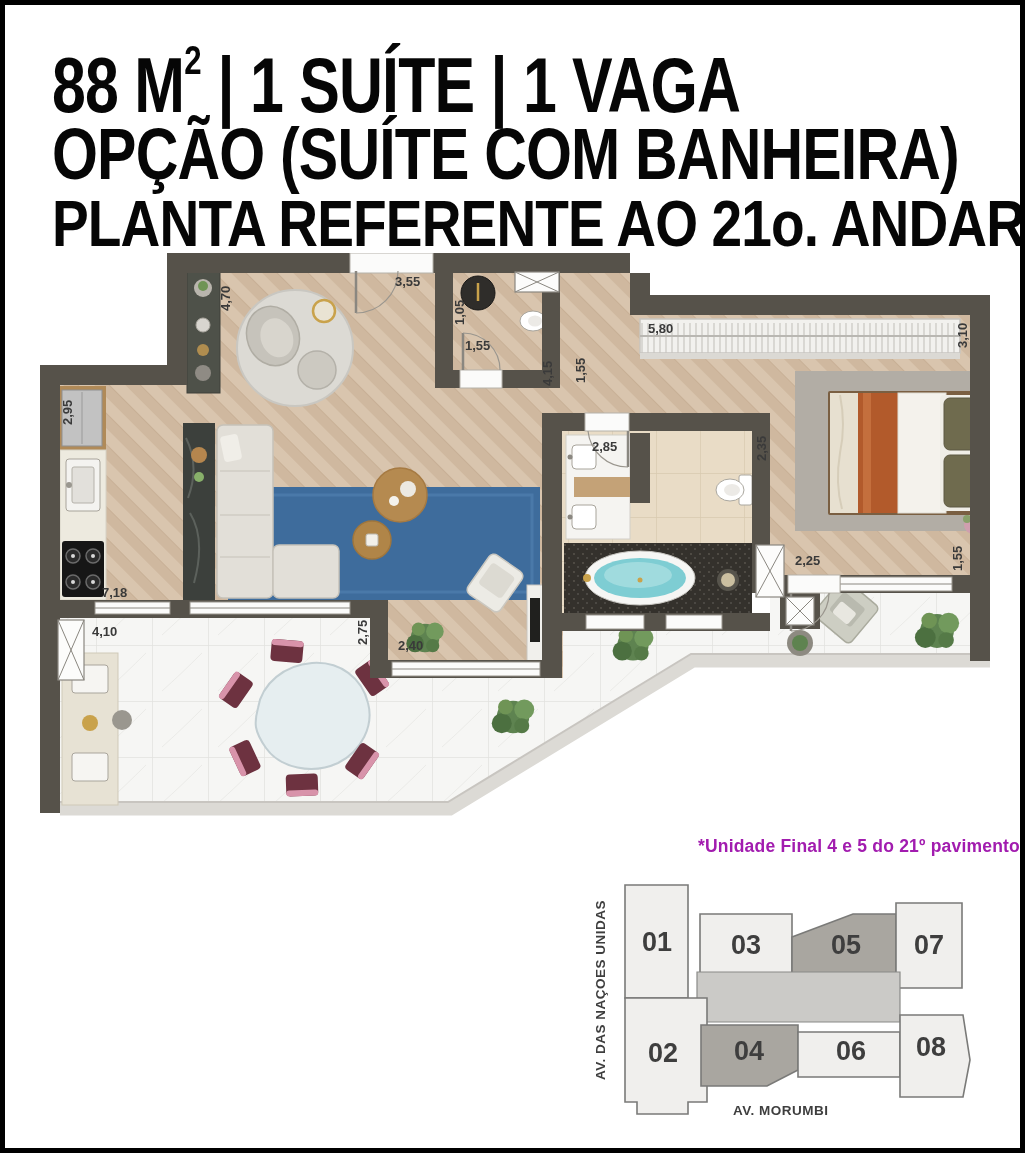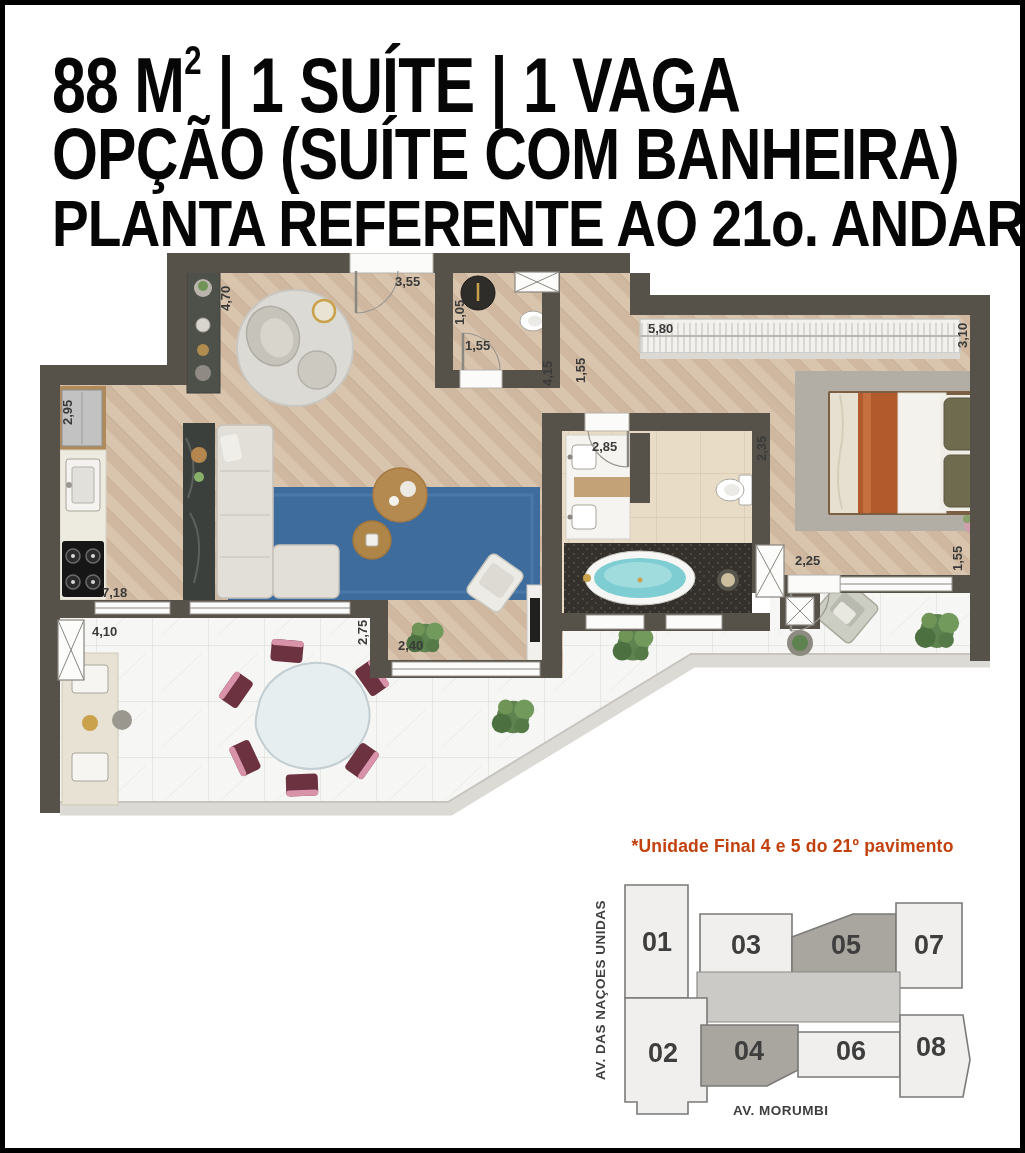--- a/index.html
+++ b/index.html
@@ -9,21 +9,21 @@
   
   .title-line{position:absolute;left:52px;color:#060606;font-weight:700;white-space:nowrap;
               transform-origin:left top;letter-spacing:-1px;line-height:1;}
   .t1{top:40px;font-size:78px;transform:scaleX(0.78);}
   .t2{top:118px;font-size:72px;transform:scaleX(0.82);}
   .t3{top:192px;font-size:64px;transform:scaleX(0.86);}
   .t1 .sup{font-size:40px;vertical-align:38px;letter-spacing:0;}
   
   .plan{position:absolute;left:40px;top:253px;width:970px;height:580px;}
   
-  .note{position:absolute;left:565px;width:455px;text-align:center;color:#c2410c;
+  .note{position:absolute;left:565px;width:455px;text-align:right;color:#a21caf;
         font-weight:700;font-size:17.5px;letter-spacing:.2px;}
   .n1{top:836px;} .n2{top:866px;}
   .keyplan{position:absolute;left:595px;top:880px;width:400px;height:240px;}
   .unit{fill:#f0efed;stroke:#7a7a78;stroke-width:1.6;}
   .unit.hl{fill:#a9a6a0;}
   .core{fill:#cbcac7;stroke:#8a8a88;stroke-width:1.2;}
   .ulabel{font:700 27px "Liberation Sans",sans-serif;fill:#3e3e3e;text-anchor:middle;}
   .street{font:700 13.5px "Liberation Sans",sans-serif;fill:#3e3e3e;letter-spacing:.5px;}
   
   .wall{fill:#56524a;}

